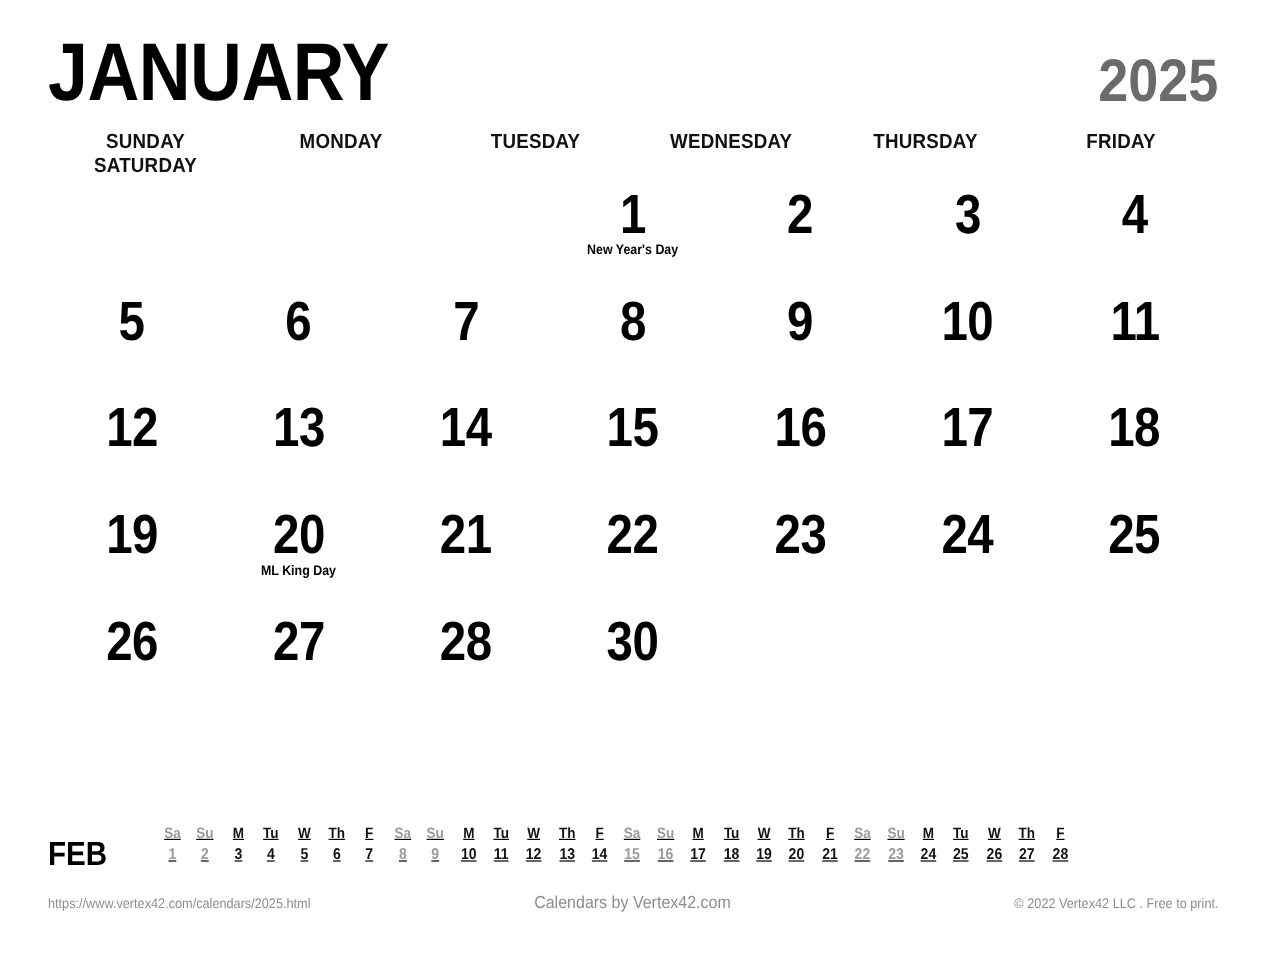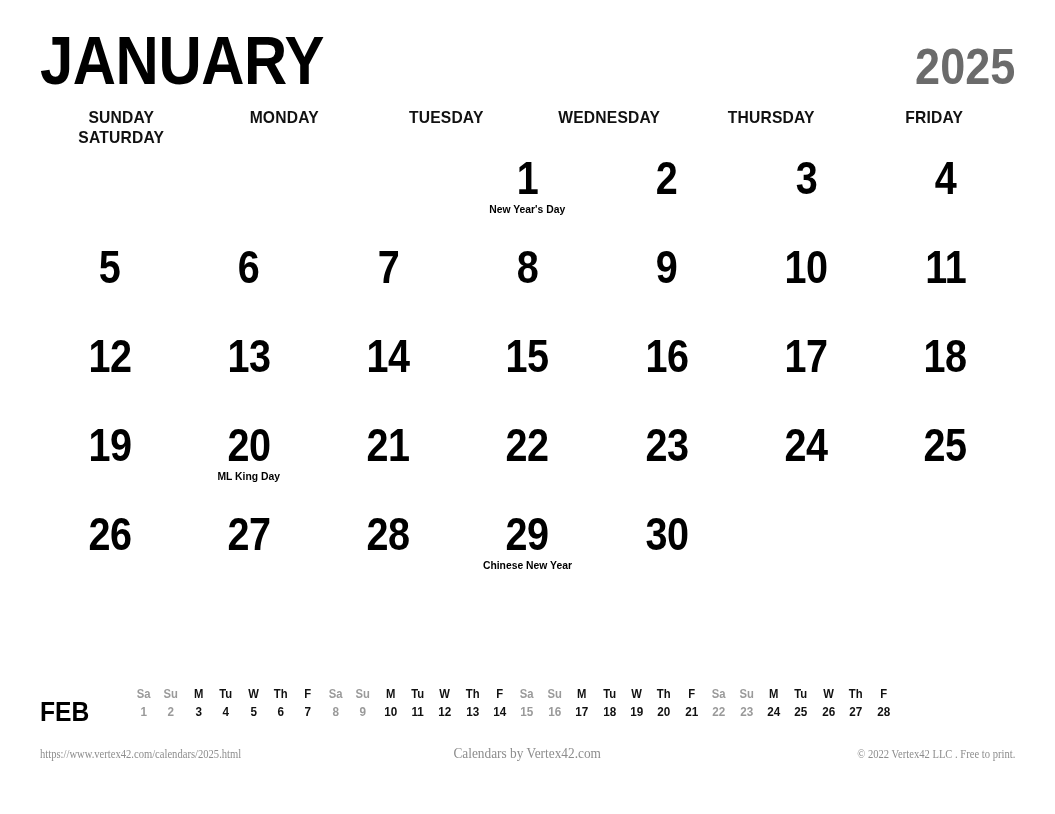--- a/index.html
+++ b/index.html
@@ -133,20 +133,21 @@
   .mini-days {
     display: flex;
     flex: 1;
     justify-content: flex-start;
     padding-left: 8px;
   }
   .mini-day {
     width: 27.4px;
     text-align: center;
     flex: none;
+    text-decoration: underline;
   }
   .mini-dow {
     font-family: "Liberation Sans Narrow", "Liberation Sans", sans-serif;
     font-weight: 700;
     font-size: 12.5px;
     line-height: 1.35;
     transform: scaleX(0.9);
     display: block;
   }
   .mini-num {
@@ -164,21 +165,21 @@
 
   
   .footer {
     position: absolute;
     left: 40px;
     right: 40px;
     top: 745px;
     display: flex;
     align-items: baseline;
     justify-content: space-between;
-    font-family: Liberation Serif, serif;
+    font-family: Liberation Sans, sans-serif;
     color: #8d8d8d;
   }
   .footer-left {
     font-size: 11.5px;
     transform: scaleX(0.92);
     transform-origin: left center;
     white-space: nowrap;
     flex: 1;
   }
   .footer-center {
@@ -307,24 +308,20 @@
       <div class="cell">
         <div class="daynum">26</div>
       </div>
       <div class="cell">
         <div class="daynum">27</div>
       </div>
       <div class="cell">
         <div class="daynum">28</div>
       </div>
       <div class="cell">
-        <div class="daynum">29</div>
-        <div class="event">Chinese New Year</div>
-      </div>
-      <div class="cell">
         <div class="daynum">30</div>
       </div>
       <div class="cell empty">
         <div class="daynum"></div>
       </div>
     </div>
 
   <div class="mini-strip">
     <div class="mini-label">FEB</div>
     <div class="mini-days" id="mini-days">

